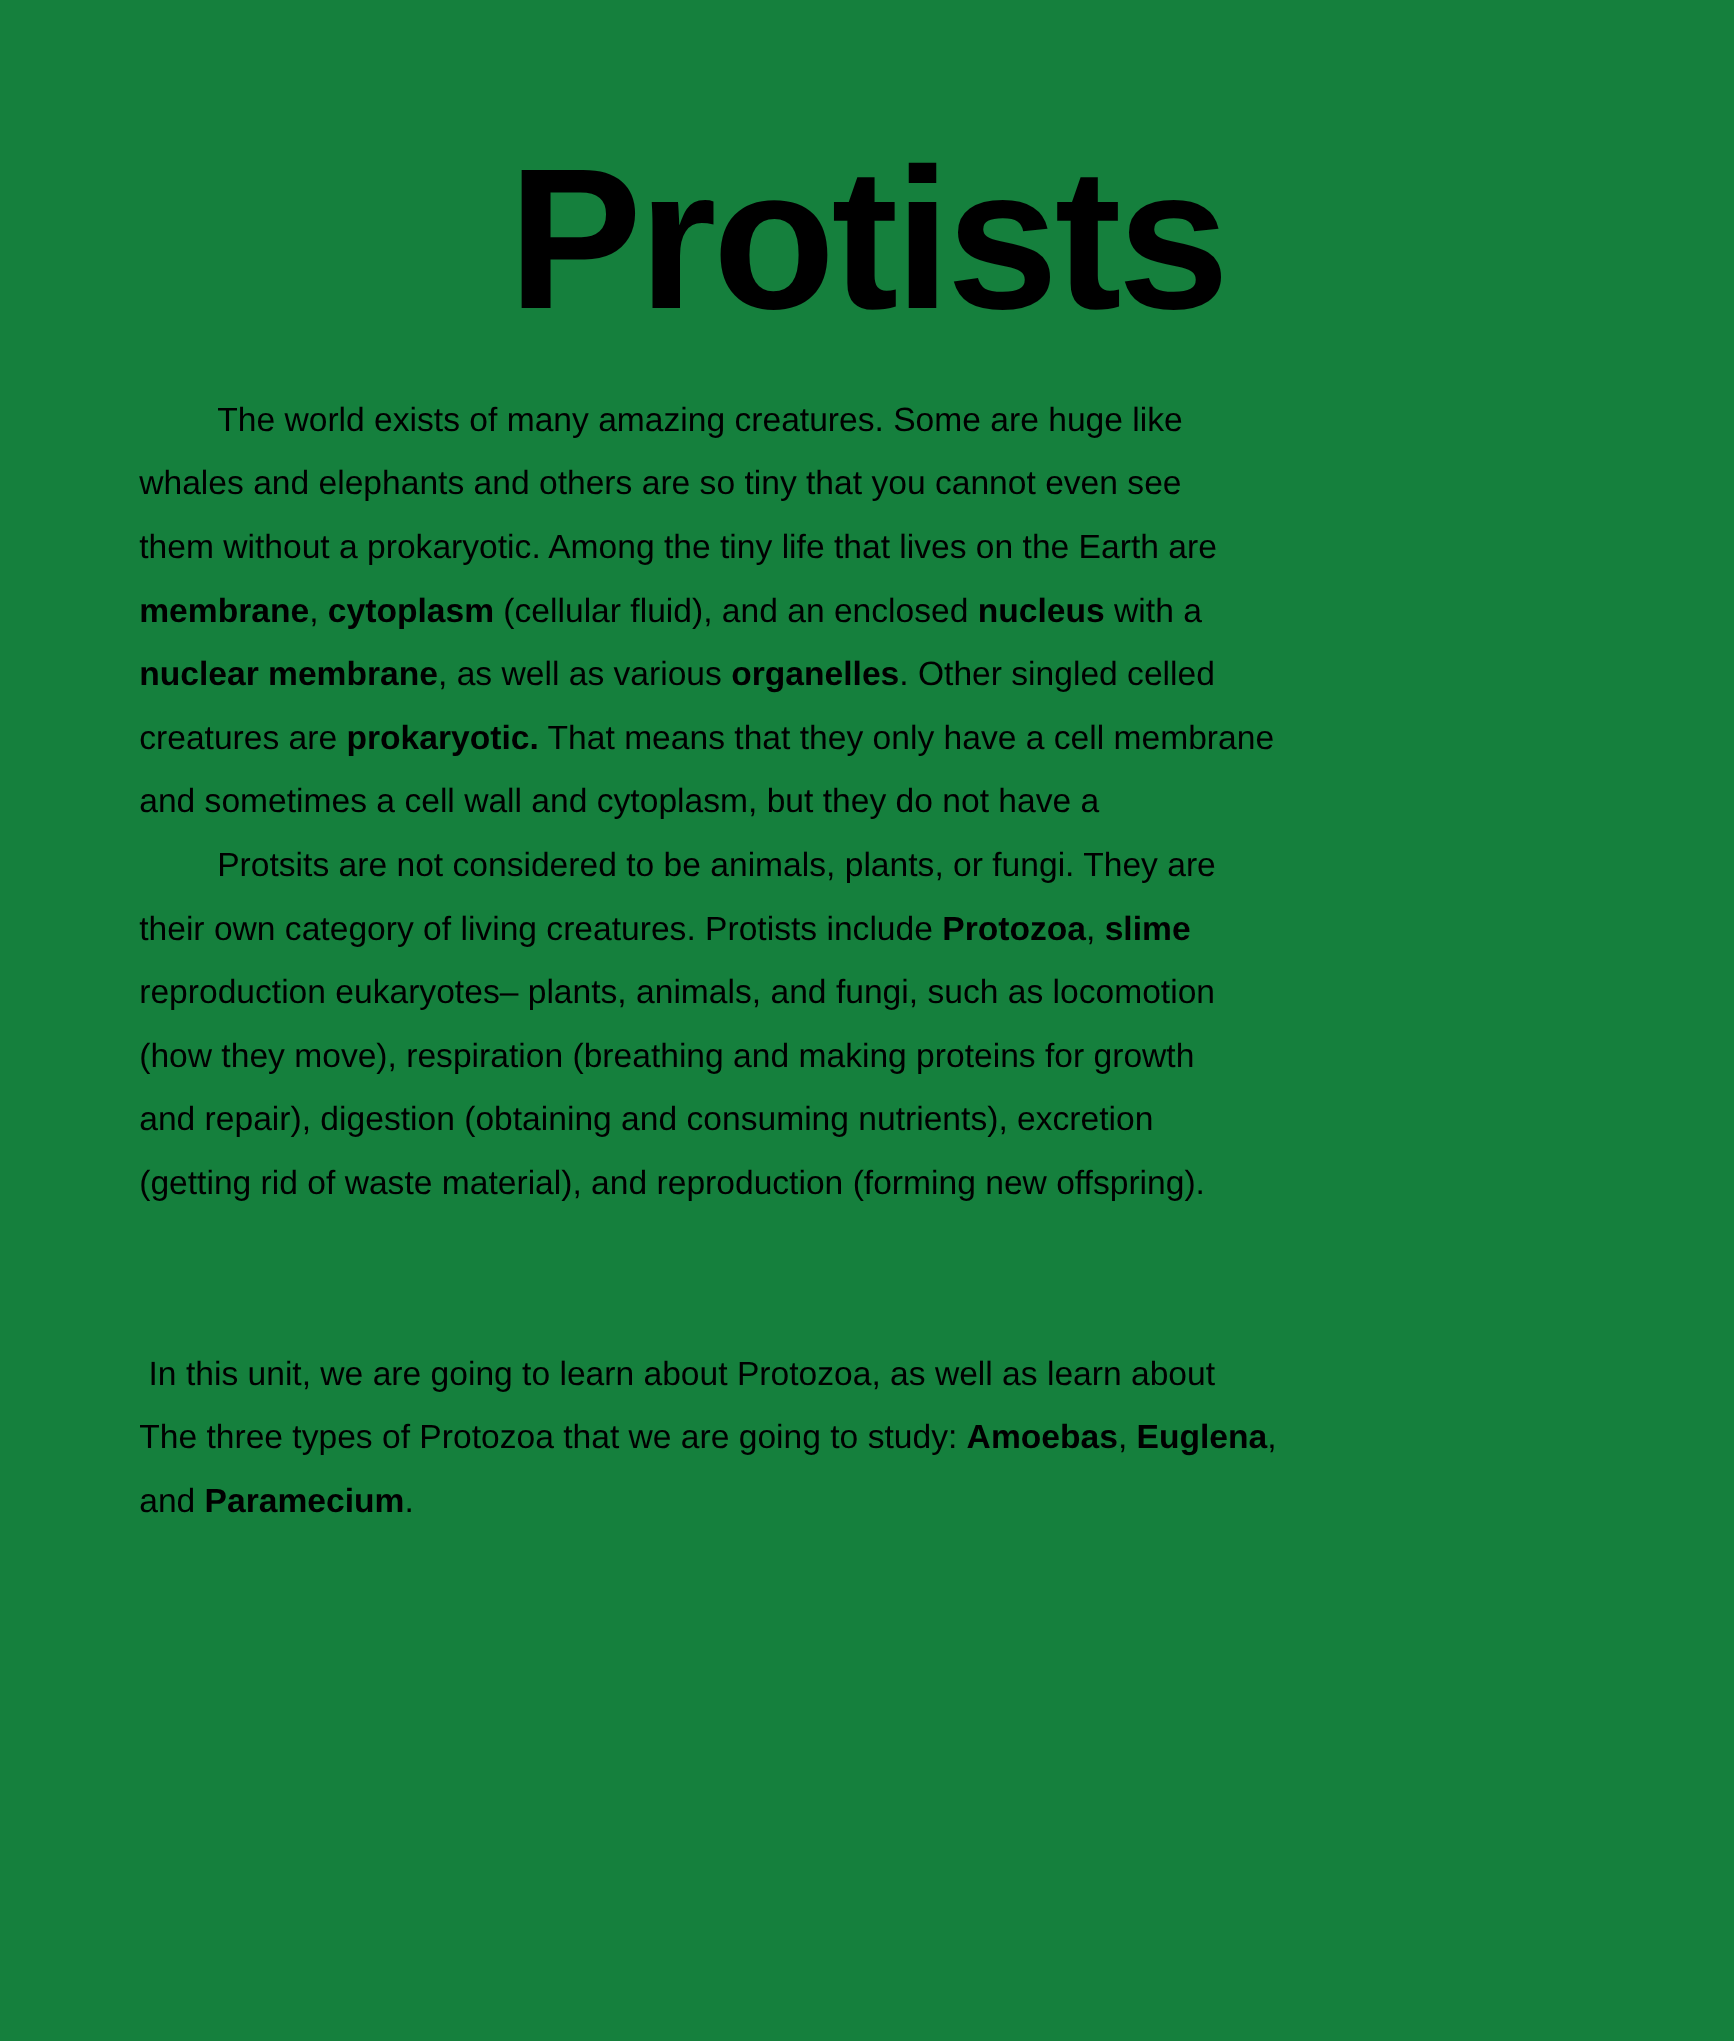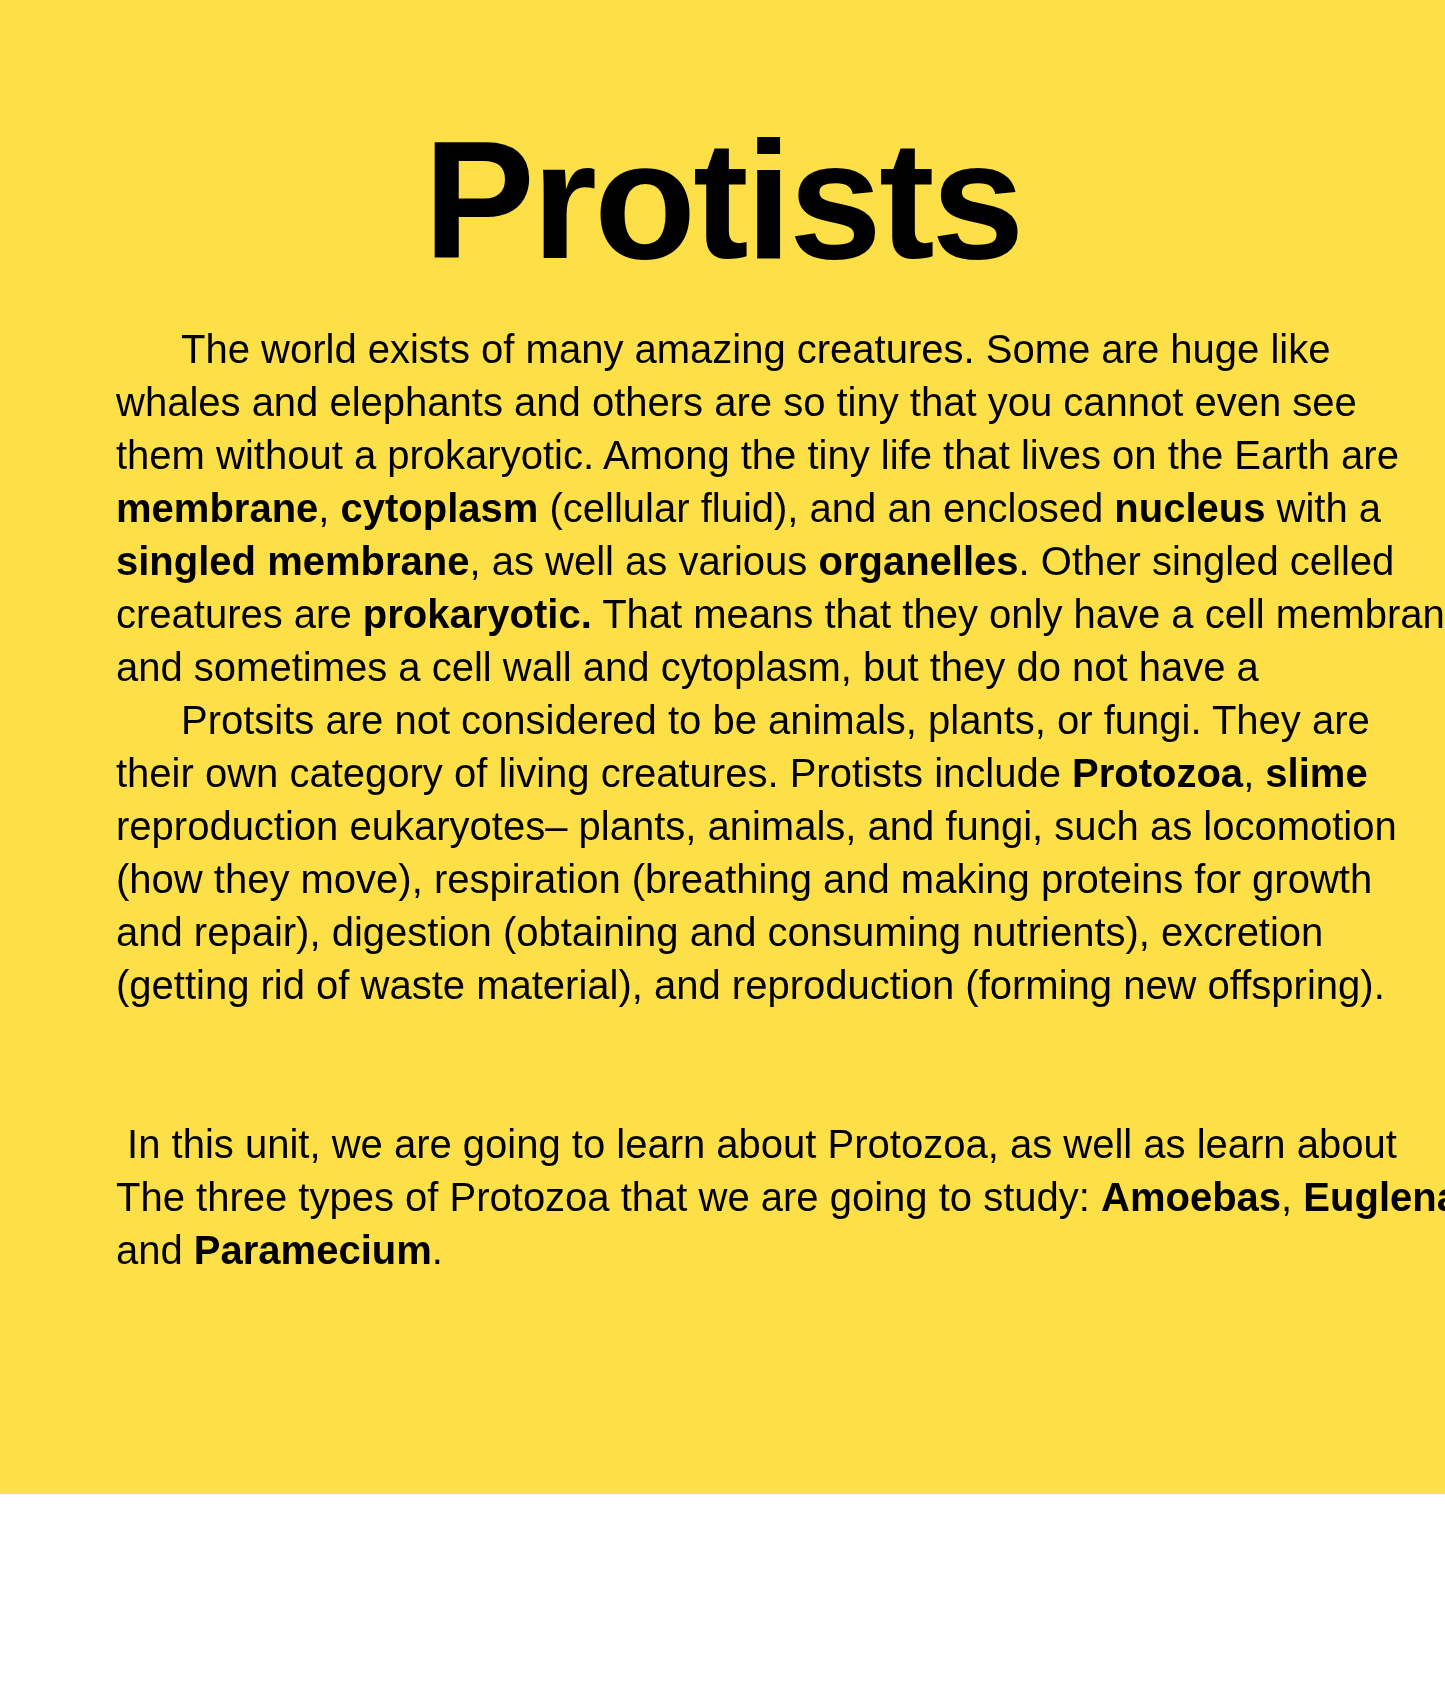--- a/index.html
+++ b/index.html
@@ -1,55 +1,55 @@
 <!DOCTYPE html>
 <html><head>
 <meta charset="utf-8">
 <style>
   html, body { margin: 0; padding: 0; }
   body { background: #ffffff; }
   .page {
     position: relative;
     width: 1445px;
-    height: 1494px;
-    background: #fde047;
+    height: 1701px;
+    background: #15803d;
     color: #000000;
     font-family: "Liberation Sans", sans-serif;
     overflow: hidden;
   }
   .title {
     margin: 105px 0 0 0;
     font-size: 167px;
     line-height: 190px;
     font-weight: bold;
     text-align: center;
     letter-spacing: -3px;
     white-space: pre;
   }
   .body-text {
     margin: 28px 60px 0 116px;
-    font-size: 40px;
+    font-size: 28px;
     line-height: 53px;
   }
   .line { white-space: pre; }
   .line.indent { padding-left: 65px; }
   .line b { font-weight: bold; }
 </style>
 </head>
 <body>
 
 <div class="page">
   <h1 class="title">Protists</h1>
   <div class="body-text" id="body-text">
       <div>
         <div class="line indent">The world exists of many amazing creatures. Some are huge like</div>
         <div class="line">whales and elephants and others are so tiny that you cannot even see</div>
         <div class="line">them without a prokaryotic. Among the tiny life that lives on the Earth are</div>
         <div class="line"><b>membrane</b>, <b>cytoplasm</b> (cellular fluid), and an enclosed <b>nucleus</b> with a</div>
-        <div class="line"><b>singled membrane</b>, as well as various <b>organelles</b>. Other singled celled</div>
+        <div class="line"><b>nuclear membrane</b>, as well as various <b>organelles</b>. Other singled celled</div>
         <div class="line">creatures are <b>prokaryotic.</b> That means that they only have a cell membrane</div>
         <div class="line">and sometimes a cell wall and cytoplasm, but they do not have a</div>
       </div>
       <div>
         <div class="line indent">Protsits are not considered to be animals, plants, or fungi. They are</div>
         <div class="line">their own category of living creatures. Protists include <b>Protozoa</b>, <b>slime</b></div>
         <div class="line">reproduction eukaryotes– plants, animals, and fungi, such as locomotion</div>
         <div class="line">(how they move), respiration (breathing and making proteins for growth</div>
         <div class="line">and repair), digestion (obtaining and consuming nutrients), excretion</div>
         <div class="line">(getting rid of waste material), and reproduction (forming new offspring).</div>

